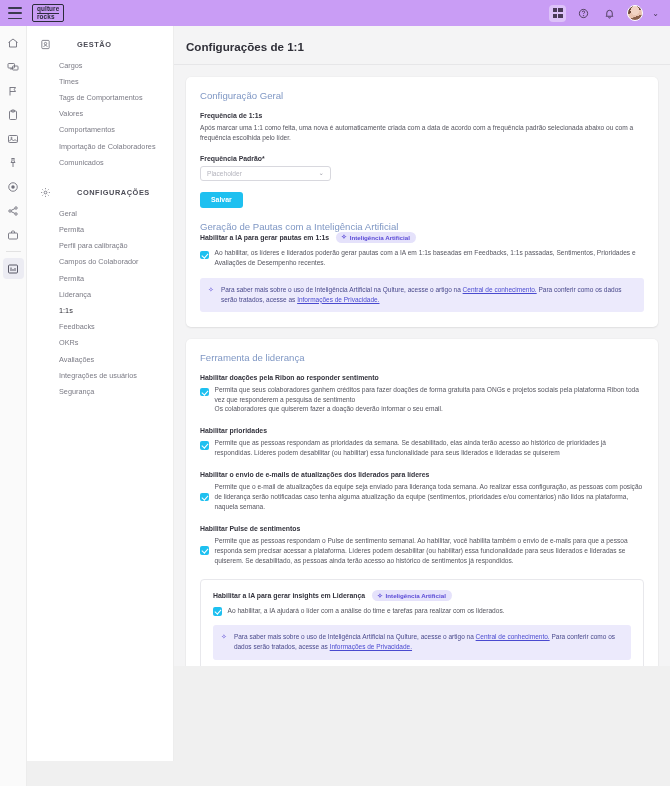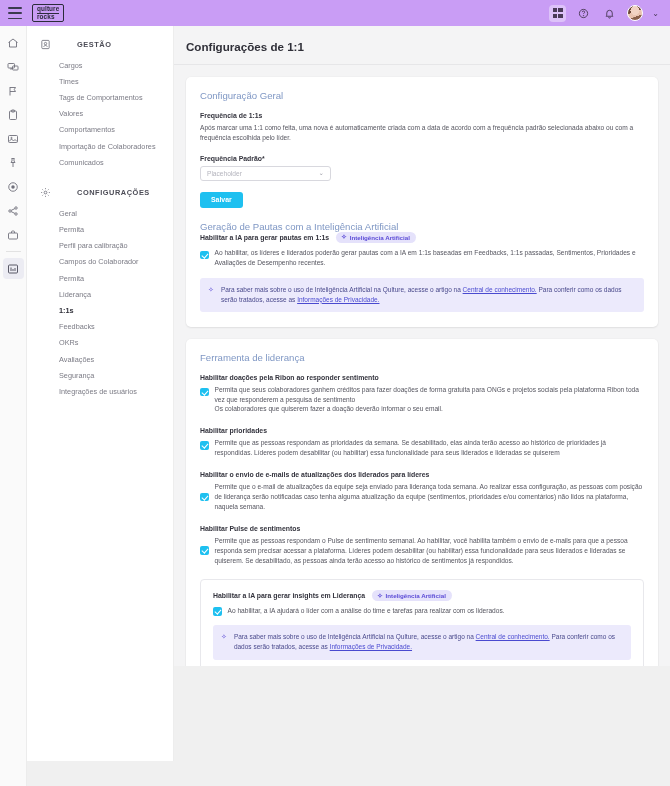--- a/index.html
+++ b/index.html
@@ -71,21 +71,21 @@
   }
   .nav-head .nh-ico { width: 13px; height: 13px; color: #6d6d78; display:flex; align-items:center; justify-content:center;}
   .nav-head .nh-label {
     font-size: 7.4px; font-weight: 700; letter-spacing: .55px;
     color: #4d4d57; text-transform: uppercase;
   }
   .nav-item {
     display: block; padding: 3.6px 10px 3.6px 32px;
     font-size: 7.3px; color: #7b7b85; cursor: pointer; white-space: nowrap;
   }
-  .nav-item.active { color: #2f2f38; font-weight: 700; }
+  .nav-item.active { color: #2f2f38; font-weight: 400; }
   .nav-gap { height: 12px; }
 
   
   .main {
     position: absolute; top: 26px; left: 174px; width: 496px; height: 640px;
     background: #f4f4f5; overflow: hidden;
   }
   .page-title {
     font-size: 11.6px; font-weight: 700; color: #2f2f38;
     padding: 14px 0 11px 12px;
@@ -313,22 +313,22 @@
   <div class="nav-item">Geral</div>
   <div class="nav-item">Permita</div>
   <div class="nav-item">Perfil para calibração</div>
   <div class="nav-item">Campos do Colaborador</div>
   <div class="nav-item">Permita</div>
   <div class="nav-item">Liderança</div>
   <div class="nav-item active">1:1s</div>
   <div class="nav-item">Feedbacks</div>
   <div class="nav-item">OKRs</div>
   <div class="nav-item">Avaliações</div>
+  <div class="nav-item">Integrações de usuários</div>
   <div class="nav-item">Segurança</div>
-  <div class="nav-item">Integrações de usuários</div>
 </div>
 
 <div class="main">
   <div class="page-title">Configurações de 1:1</div>
 
   <div class="cards">
 
     
     <div class="card">
       <div class="card-title">Configuração Geral</div>

